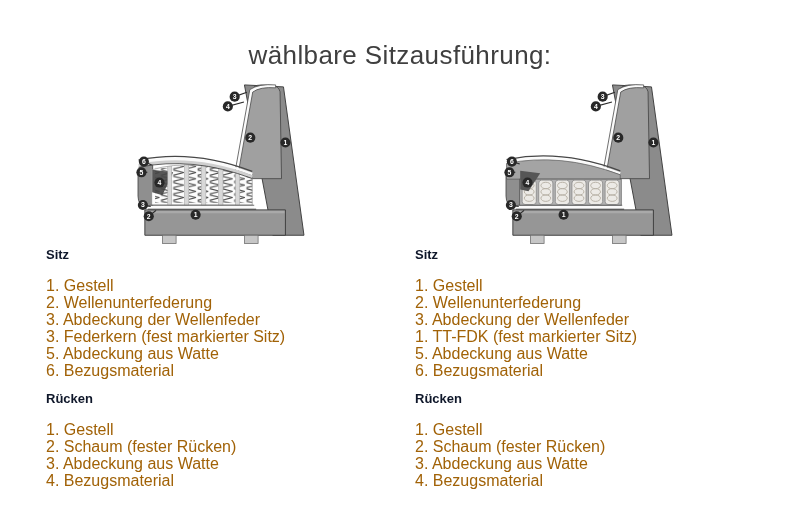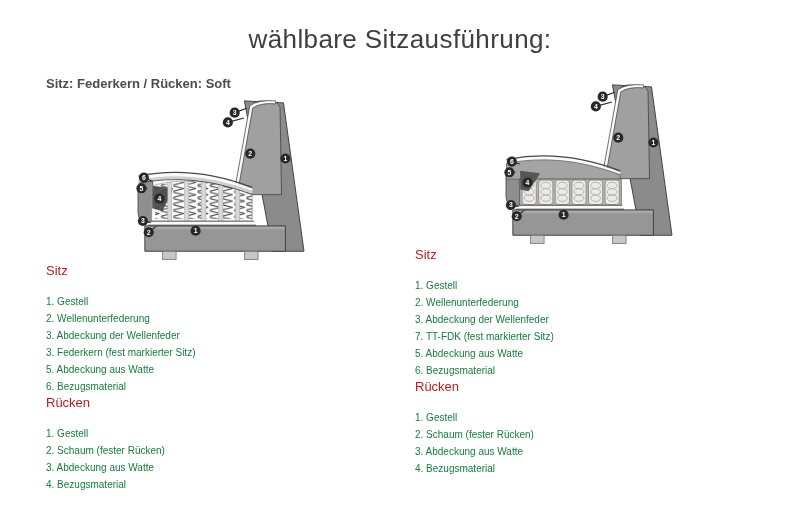--- a/index.html
+++ b/index.html
@@ -1,45 +1,44 @@
 <!DOCTYPE html>
 <html><head>
 <meta charset="utf-8">
 <style>
   html,body{margin:0;padding:0;}
   body{
     width:800px;height:518px;background:#ffffff;position:relative;
     font-family:"Liberation Sans", sans-serif;color:#767676;overflow:hidden;
   }
   .page-title{
-    position:absolute;top:24px;left:0;width:800px;text-align:center;
+    position:absolute;top:40px;left:0;width:800px;text-align:center;
     font-size:26px;font-weight:300;color:#3f3f3f;letter-spacing:0.4px;
   }
   .col{position:absolute;top:76px;}
   .col-left{left:46px;width:345px;}
   .col-right{left:415px;width:370px;}
   .col-heading{font-size:13px;font-weight:bold;color:#4c4c4c;line-height:16px;}
   svg.diagram{display:block;margin:6px 0 0 88px;}
   .col-right svg.diagram{margin-left:87px;}
-  .section-heading{font-size:13px;font-weight:normal;color:#b91c1c;margin-top:1px;line-height:16px;}
-  .section-heading.ruecken{margin-top:0;}
+  .section-heading{font-size:13px;font-weight:bold;color:#0f172a;margin-top:1px;line-height:16px;}
+  .section-heading.ruecken{margin-top:12px;}
   .parts-list{margin-top:14px;}
-  .list-item{font-size:10px;color:#15803d;line-height:17px;}
+  .list-item{font-size:16px;color:#a16207;line-height:17px;}
   .co-line{stroke:#2c2c2c;stroke-width:1.2;}
   .co-circle{fill:#282828;}
   .co-num{fill:#ffffff;font-size:7px;font-weight:bold;text-anchor:middle;
           font-family:"Liberation Sans", sans-serif;}
 </style>
 </head>
 <body>
 
 <div class="page-title">wählbare Sitzausführung:</div>
 
 <div class="col col-left">
-  <div class="col-heading">Sitz: Federkern / Rücken: Soft</div>
 
   <svg class="diagram" width="174" height="164" viewBox="0 0 174 168" xmlns="http://www.w3.org/2000/svg">
     <defs>
       <pattern id="zigL" width="12.5" height="6.4" patternUnits="userSpaceOnUse">
         <path d="M0.6,0.6 L11.4,3.2 L0.6,5.8" fill="none" stroke="#454545" stroke-width="1.1"></path>
       </pattern>
     </defs>
     <g>
       <polygon points="111,3 151,5 172,157 140,157" fill="#8b8b8b" stroke="#3f3f3f" stroke-width="1"></polygon>
     </g>
@@ -271,21 +270,21 @@
           <text class="co-num" x="61" y="138.4">1</text>
         </g>
     </g>
   </svg>
 
   <div class="section-heading">Sitz</div>
   <div class="parts-list">
     <div class="list-item">1. Gestell</div>
     <div class="list-item">2. Wellenunterfederung</div>
     <div class="list-item">3. Abdeckung der Wellenfeder</div>
-    <div class="list-item">7. TT-FDK (fest markierter Sitz)</div>
+    <div class="list-item">1. TT-FDK (fest markierter Sitz)</div>
     <div class="list-item">5. Abdeckung aus Watte</div>
     <div class="list-item">6. Bezugsmaterial</div>
   </div>
   <div class="section-heading ruecken">Rücken</div>
   <div class="parts-list">
     <div class="list-item">1. Gestell</div>
     <div class="list-item">2. Schaum (fester Rücken)</div>
     <div class="list-item">3. Abdeckung aus Watte</div>
     <div class="list-item">4. Bezugsmaterial</div>
   </div>

